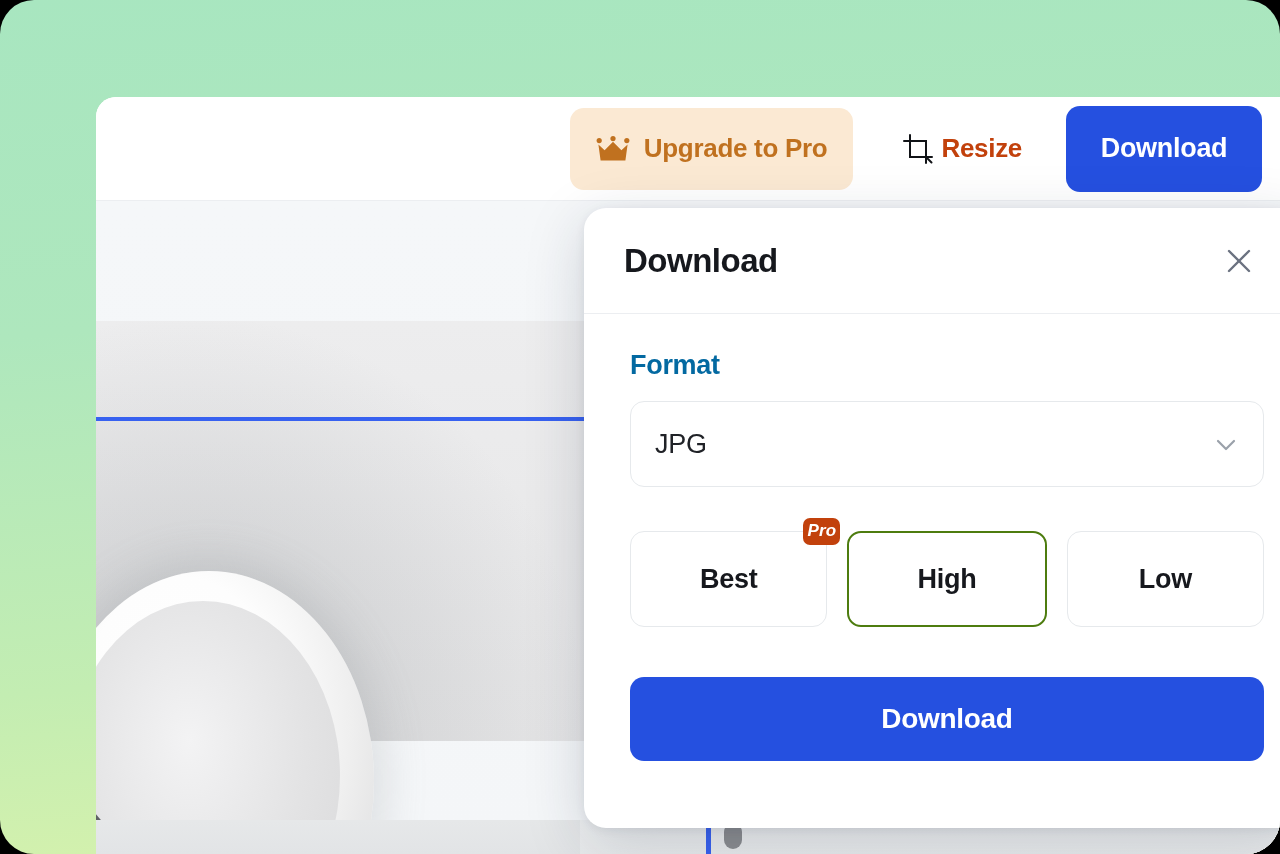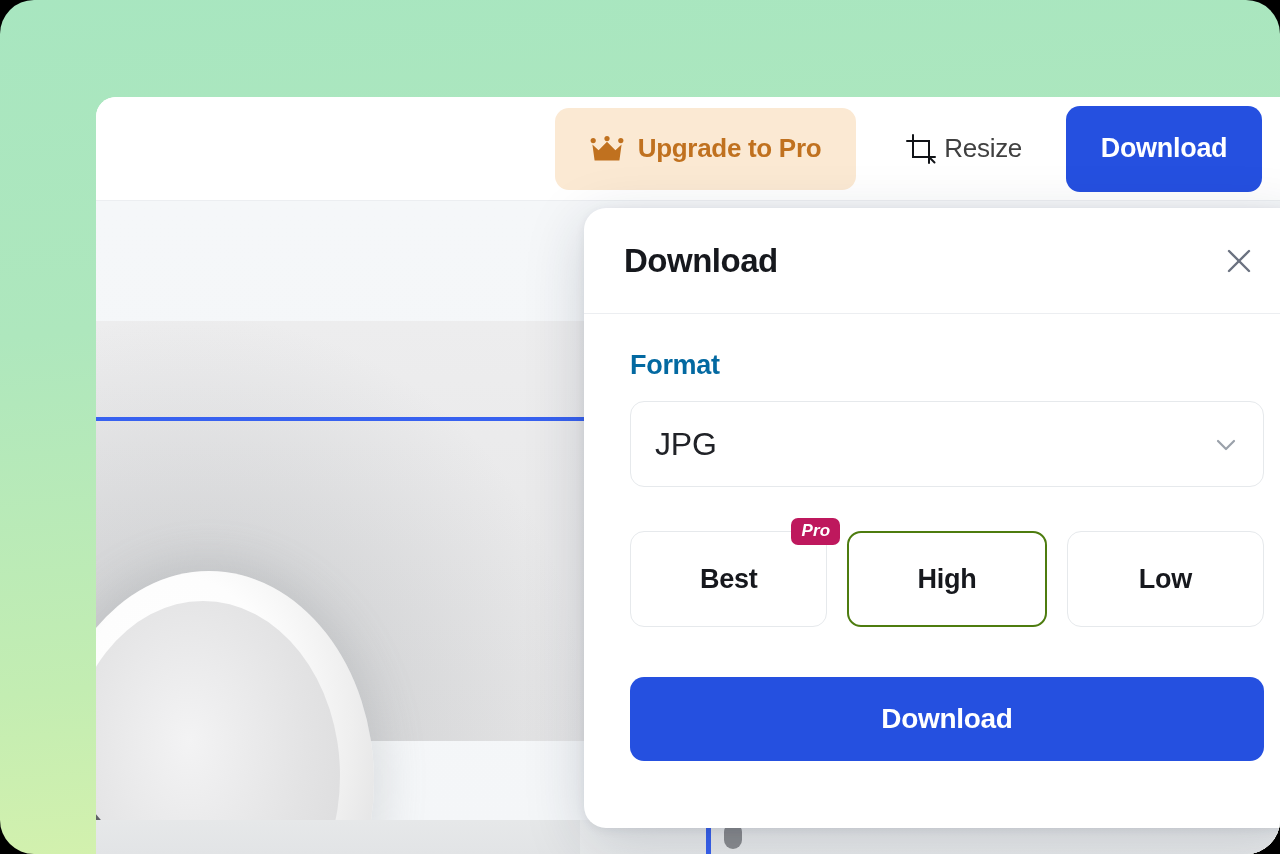--- a/index.html
+++ b/index.html
@@ -48,21 +48,21 @@
   }
 
   #upgrade-pro-button {
     display: flex;
     align-items: center;
     gap: 14px;
     background: #fbe9d3;
     border: none;
     border-radius: 14px;
     height: 82px;
-    padding: 0 35px;
+    padding: 0 26px;
     cursor: pointer;
     margin-right: 30px;
   }
   #upgrade-pro-button .label {
     color: #c0711f;
     font-size: 26px;
     font-weight: 700;
     letter-spacing: -0.3px;
     white-space: nowrap;
   }
@@ -73,23 +73,23 @@
     align-items: center;
     gap: 8px;
     background: transparent;
     border: none;
     height: 82px;
     padding: 0 20px;
     cursor: pointer;
     margin-right: 24px;
   }
   #resize-button .label {
-    color: #404040;
+    color: #c2410c;
     font-size: 26px;
-    font-weight: 400;
+    font-weight: 700;
     letter-spacing: -0.3px;
     white-space: nowrap;
   }
   .resize-icon { width: 30px; height: 30px; display: block; }
 
   #download-toolbar-button {
     background: #2550e0;
     border: none;
     border-radius: 14px;
     height: 86px;
@@ -251,21 +251,21 @@
     height: 86px;
     border: 1px solid #e6e9ec;
     border-radius: 14px;
     background: #ffffff;
     display: flex;
     align-items: center;
     padding: 0 24px;
     cursor: pointer;
   }
   #format-select-value {
-    font-size: 32px;
+    font-size: 27px;
     color: #202227;
     letter-spacing: -0.2px;
   }
   .chevron-down-icon {
     position: absolute;
     right: 24px; top: 50%;
     transform: translateY(-50%);
     width: 26px; height: 26px;
   }
 
@@ -291,26 +291,26 @@
     display: flex;
     align-items: center;
     justify-content: center;
   }
   .quality-option.selected {
     border: 2px solid #4d7c0f;
   }
   .pro-badge {
     position: absolute;
     top: -14px; right: -14px;
-    background: #be185d;
+    background: #c2410c;
     color: #ffffff;
     font-size: 17px;
     font-style: italic;
     font-weight: 700;
-    padding: 3px 10px 4px;
+    padding: 3px 4px 4px;
     border-radius: 7px;
     letter-spacing: 0.2px;
   }
 
   #modal-download-button {
     display: block;
     width: 100%;
     margin-top: 50px;
     height: 84px;
     background: #2550e0;

